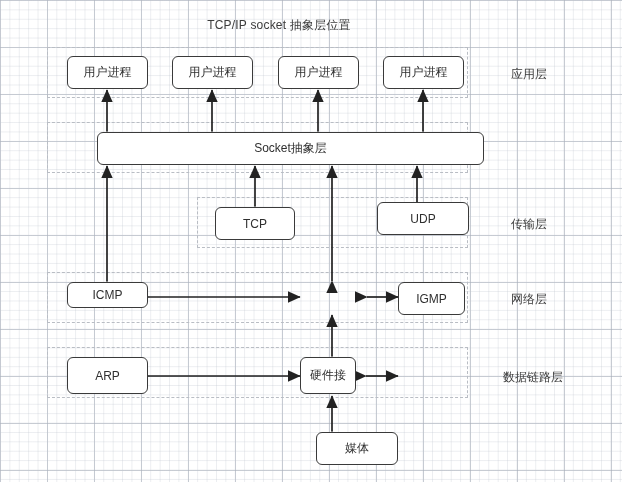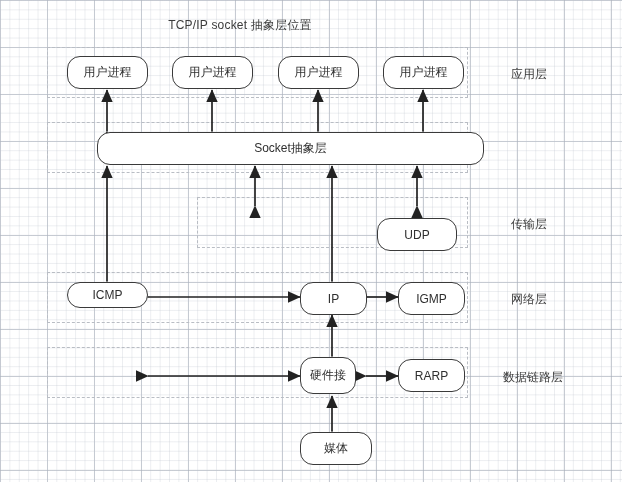--- a/index.html
+++ b/index.html
@@ -23,36 +23,37 @@
   }
 
   .title{
     position:absolute;
     left:0;top:17px;width:480px;
     text-align:center;
     font-size:12px;
     color:#3b3b3b;
     letter-spacing:.2px;
     white-space:nowrap;
+    padding-left:39px;
   }
 
   
   .band{
     position:absolute;
     border:1px dashed #b9bdc4;
     background:transparent;
     box-sizing:border-box;
   }
 
   
   .node{
     position:absolute;
     box-sizing:border-box;
     border:1.6px solid #3a3a3a;
-    border-radius:13px;
+    border-radius:6px;
     background:#ffffff;
     display:flex;
     align-items:center;
     justify-content:center;
     font-size:12px;
     color:#2f2f2f;
     white-space:nowrap;
     box-shadow:0 0 0 0 transparent;
   }
 
@@ -121,29 +122,29 @@
     </g>
   </svg>
 
   <div class="node" style="left:67px;top:56px;width:81px;height:33px;">用户进程</div>
   <div class="node" style="left:172px;top:56px;width:81px;height:33px;">用户进程</div>
   <div class="node" style="left:278px;top:56px;width:81px;height:33px;">用户进程</div>
   <div class="node" style="left:383px;top:56px;width:81px;height:33px;">用户进程</div>
 
   <div class="node" style="left:67px;top:132px;width:387px;height:33px;margin-left:30px;">Socket抽象层</div>
 
-  <div class="node" style="left:377px;top:218px;width:80px;height:33px;">UDP</div>
+  <div class="node" style="left:215px;top:207px;width:80px;height:33px;">TCP</div>
+  <div class="node" style="left:377px;top:202px;width:92px;height:33px;">UDP</div>
 
   <div class="node" style="left:67px;top:282px;width:81px;height:26px;">ICMP</div>
-  <div class="node" style="left:300px;top:282px;width:67px;height:33px;">IP</div>
   <div class="node" style="left:398px;top:282px;width:67px;height:33px;">IGMP</div>
 
+  <div class="node" style="left:67px;top:357px;width:81px;height:37px;">ARP</div>
   <div class="node" style="left:300px;top:357px;width:56px;height:37px;">硬件接</div>
-  <div class="node" style="left:398px;top:359px;width:67px;height:33px;">RARP</div>
 
-  <div class="node" style="left:300px;top:432px;width:72px;height:33px;">媒体</div>
+  <div class="node" style="left:316px;top:432px;width:82px;height:33px;">媒体</div>
 
   <div class="layer-label" style="left:511px;top:66px;">应用层</div>
   <div class="layer-label" style="left:511px;top:216px;font-family:Liberation Serif, serif;">传输层</div>
   <div class="layer-label" style="left:511px;top:291px;">网络层</div>
   <div class="layer-label" style="left:503px;top:369px;">数据链路层</div>
 
 </div>
 
 </body></html>

